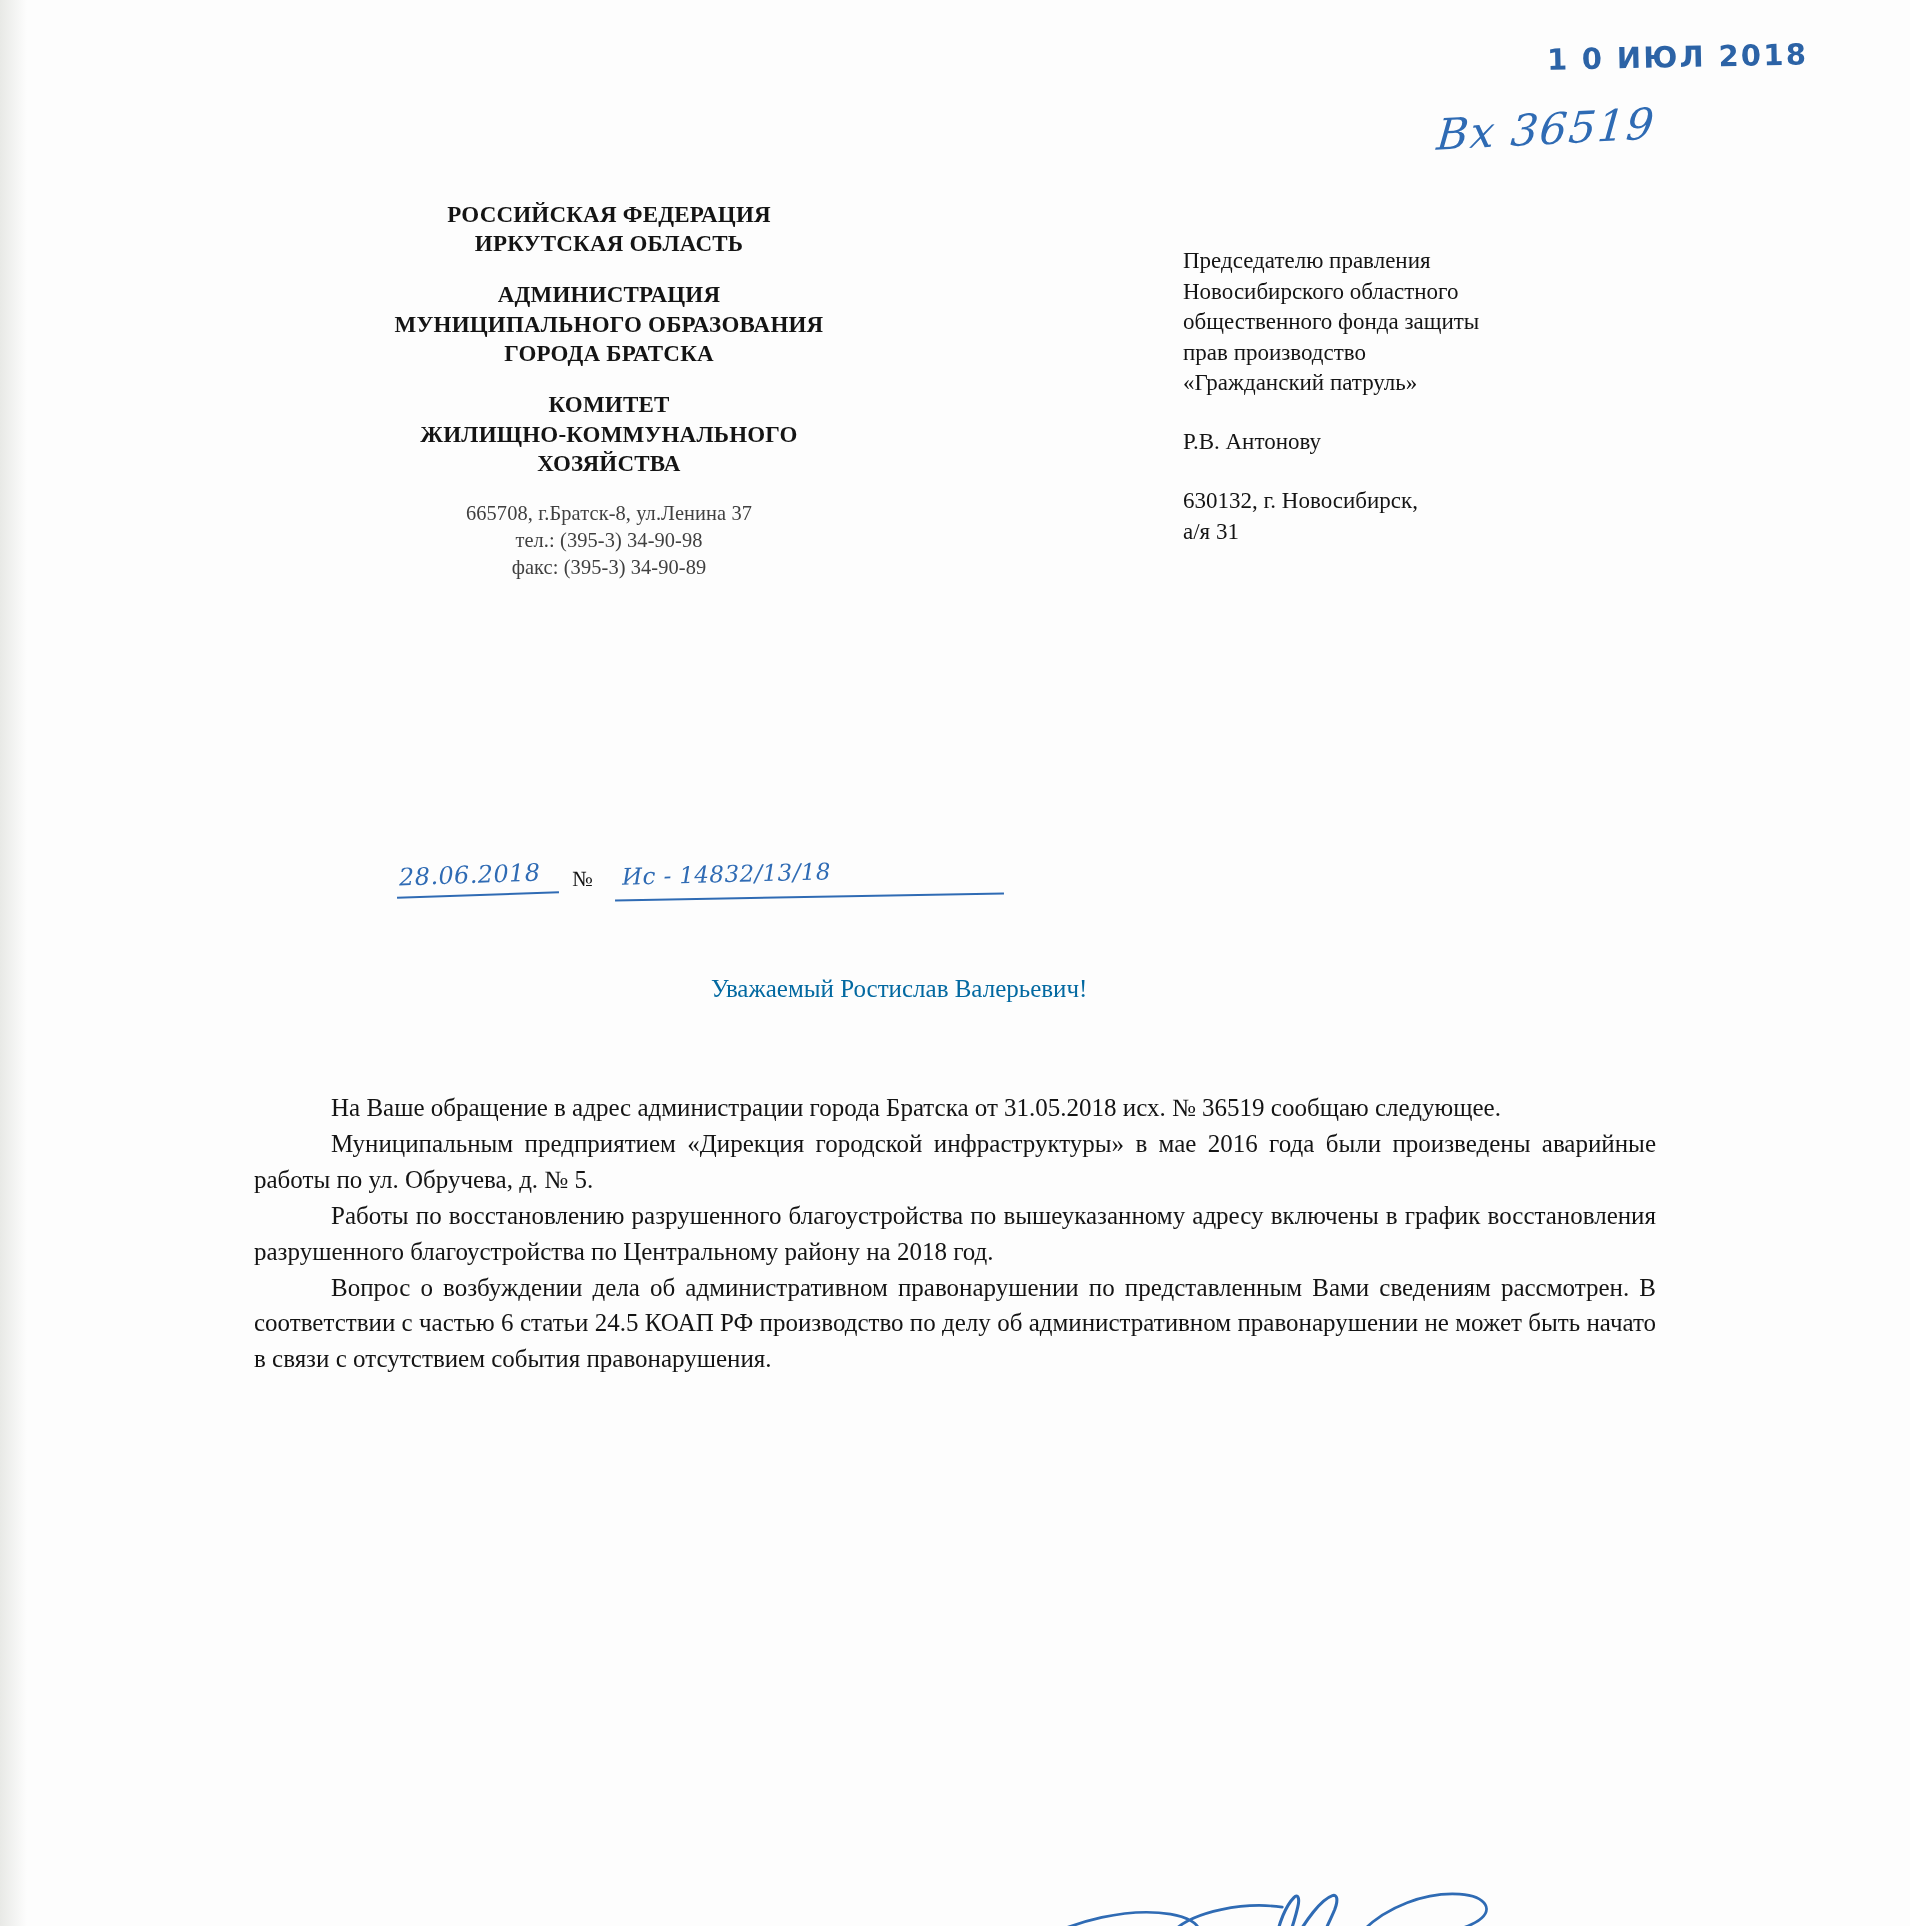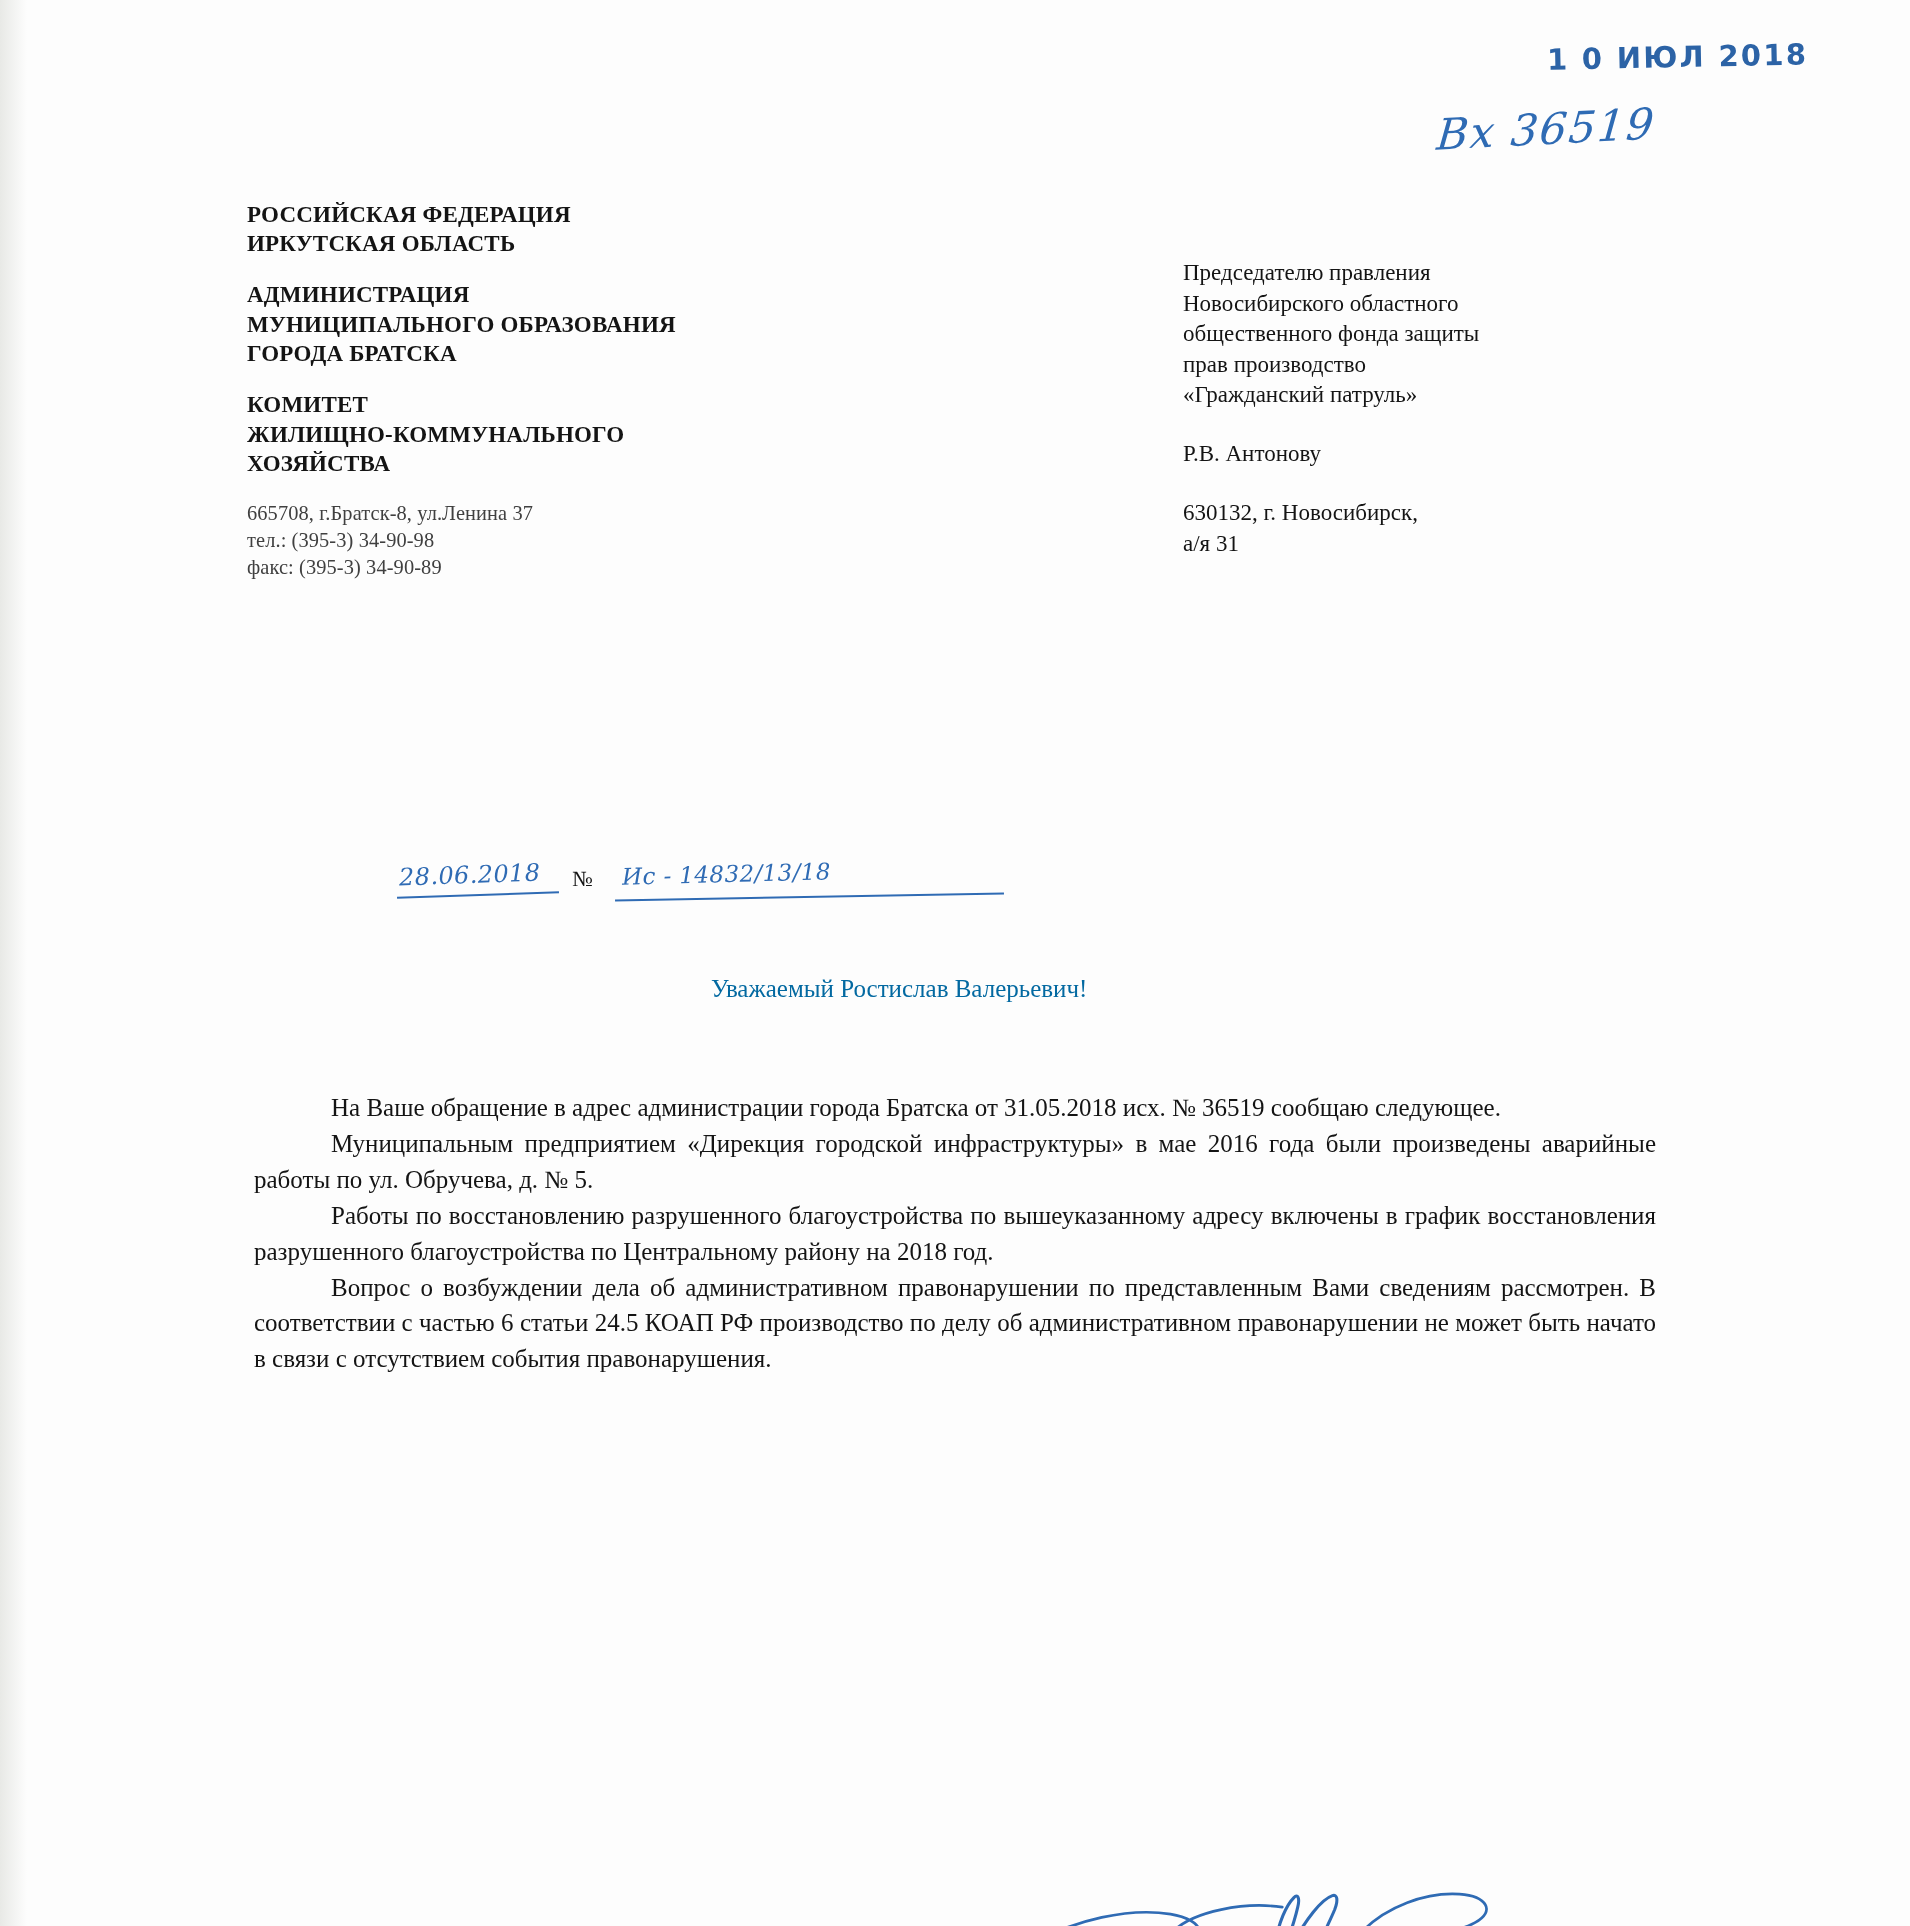--- a/index.html
+++ b/index.html
@@ -50,20 +50,21 @@
     color: #2f6bb4;
     transform: rotate(-3deg) skewX(-8deg);
   }
 
   
   .letterhead {
     position: absolute;
     left: 247px;
     top: 200px;
     width: 724px;
+    text-align: center;
   }
   .lh-line {
     font-family: "Liberation Serif", serif;
     font-weight: bold;
     font-size: 23px;
     line-height: 1.28;
     letter-spacing: 0.2px;
     color: #141414;
   }
   .lh-gap-md { height: 21.6px; }
@@ -73,21 +74,21 @@
     line-height: 1.32;
     color: #404040;
     font-weight: normal;
     letter-spacing: 0.1px;
   }
 
   
   .addressee {
     position: absolute;
     left: 1183px;
-    top: 258px;
+    top: 246px;
     width: 616px;
   }
   .addressee p {
     margin: 0;
     font-family: "Liberation Serif", serif;
     font-size: 23px;
     line-height: 1.33;
     color: #141414;
   }
   .addressee .spacer-lg { height: 28.5px; }

